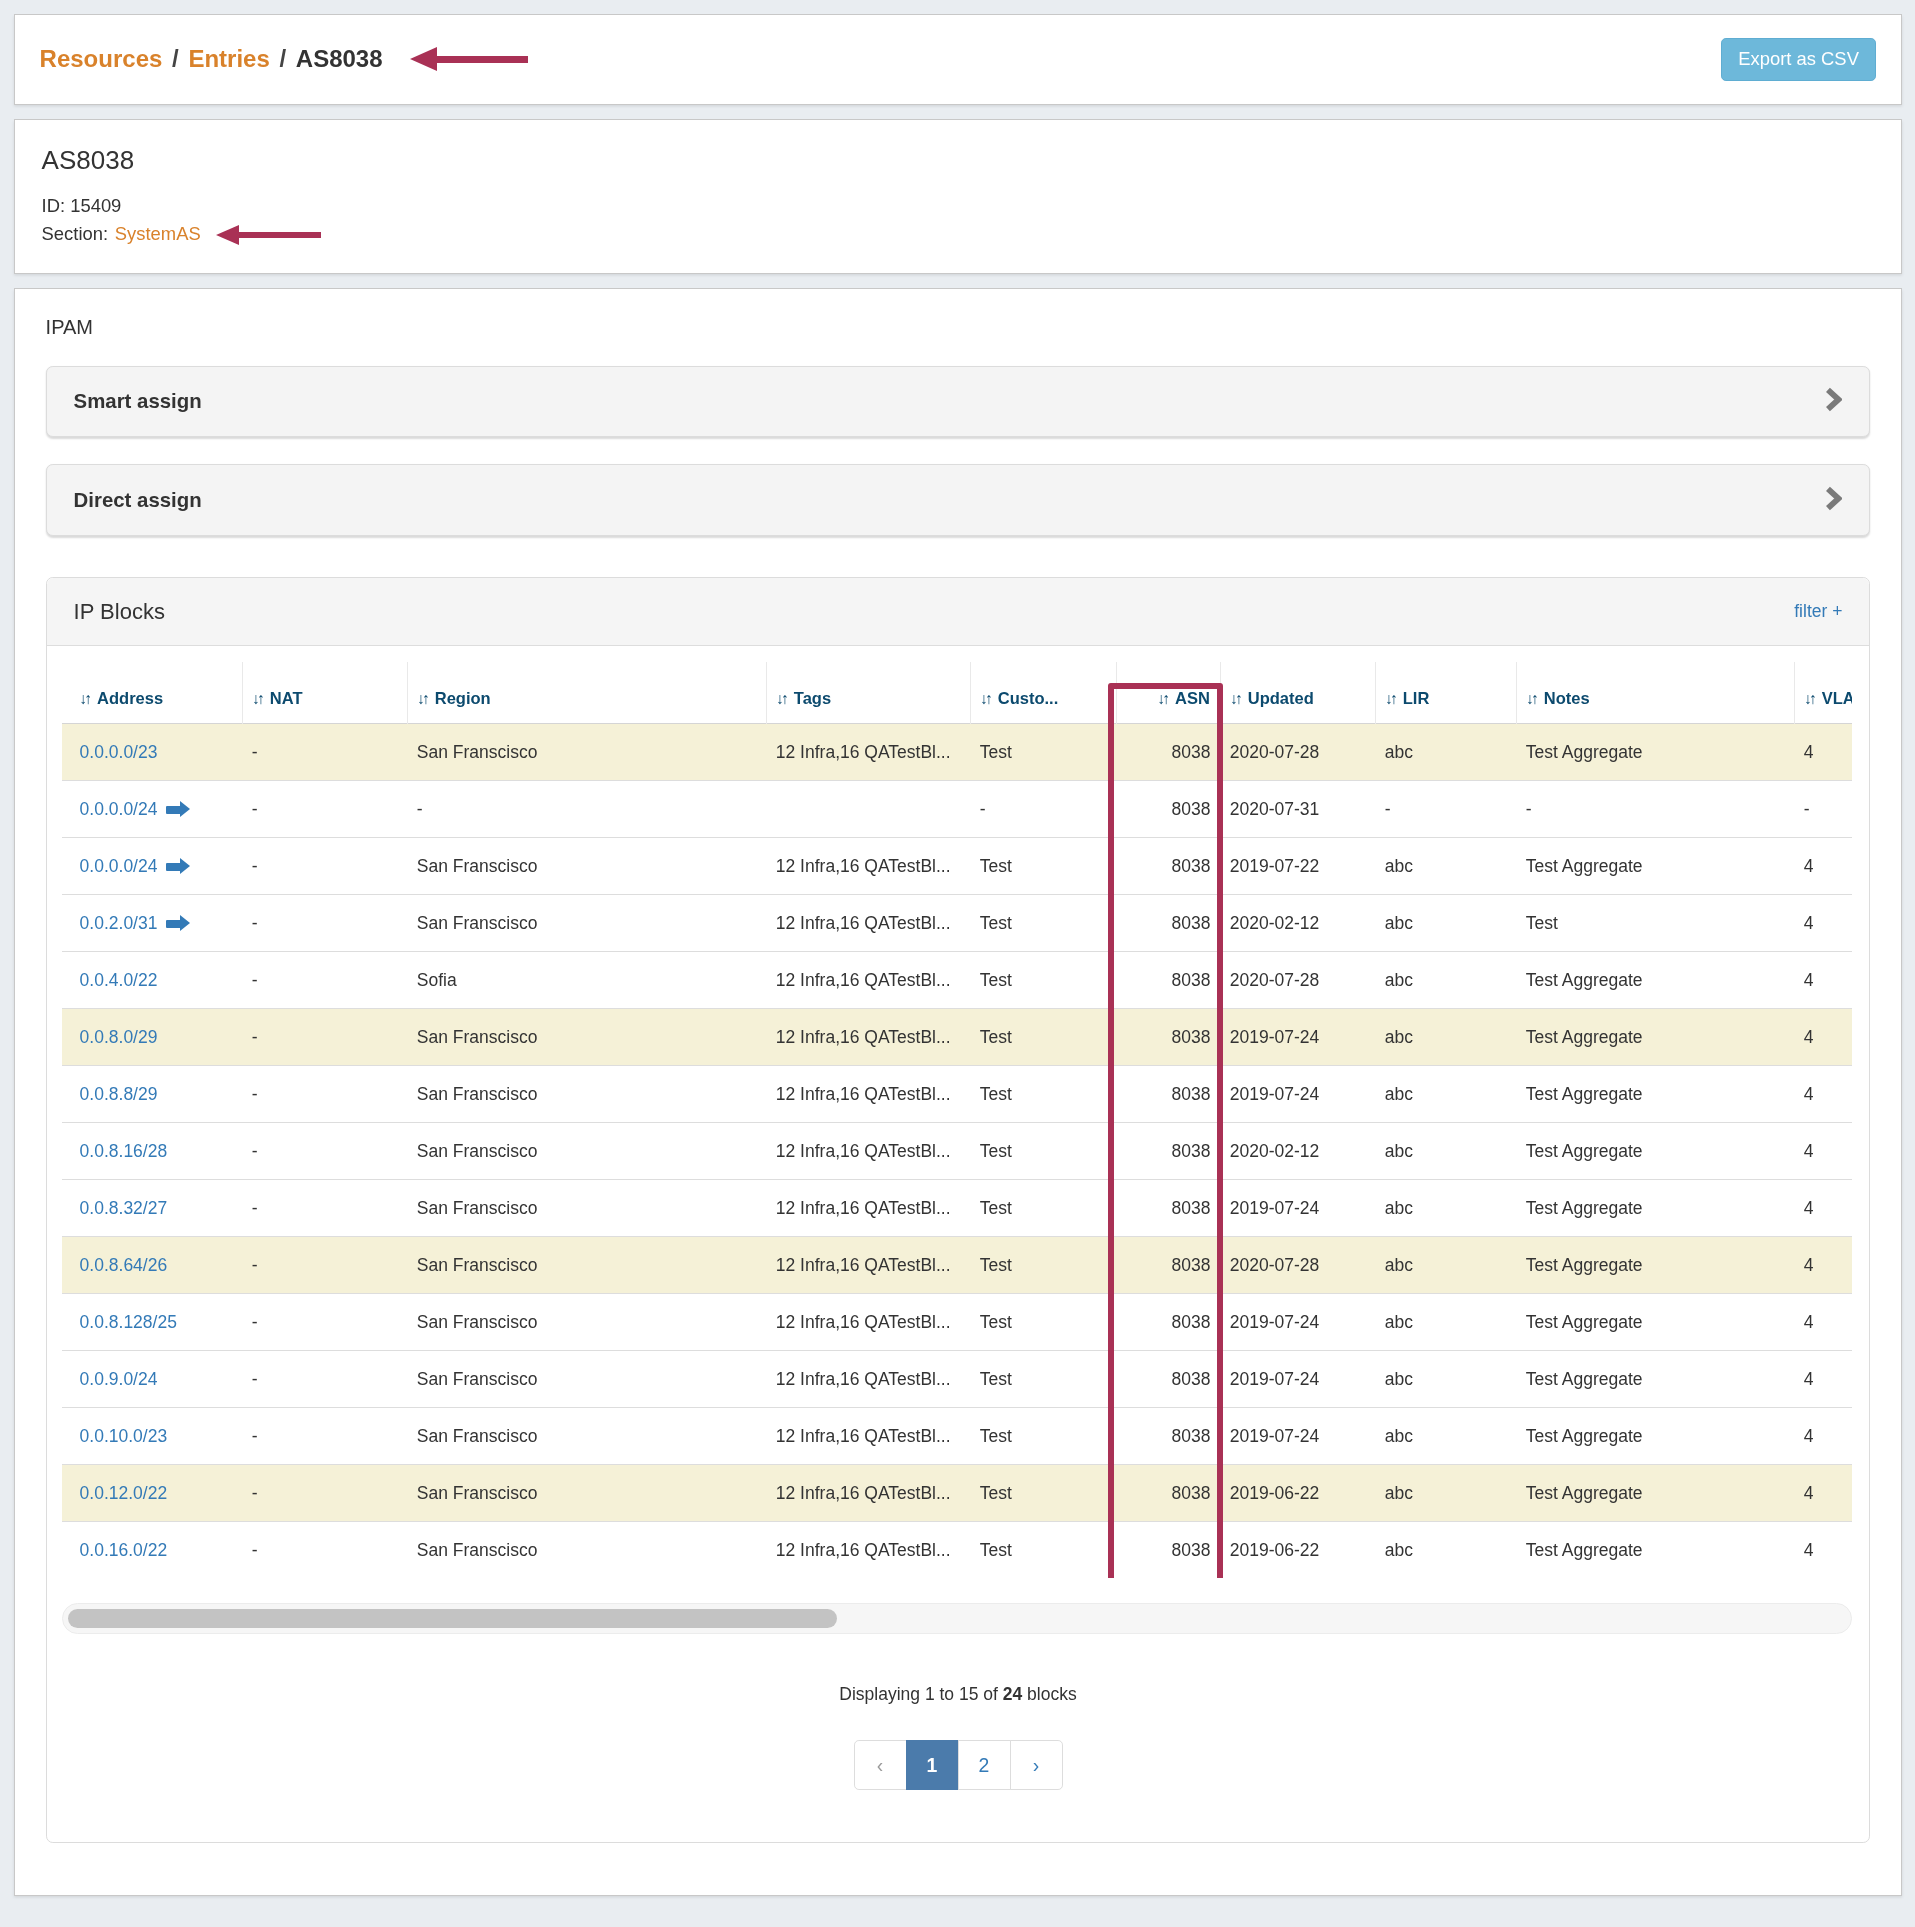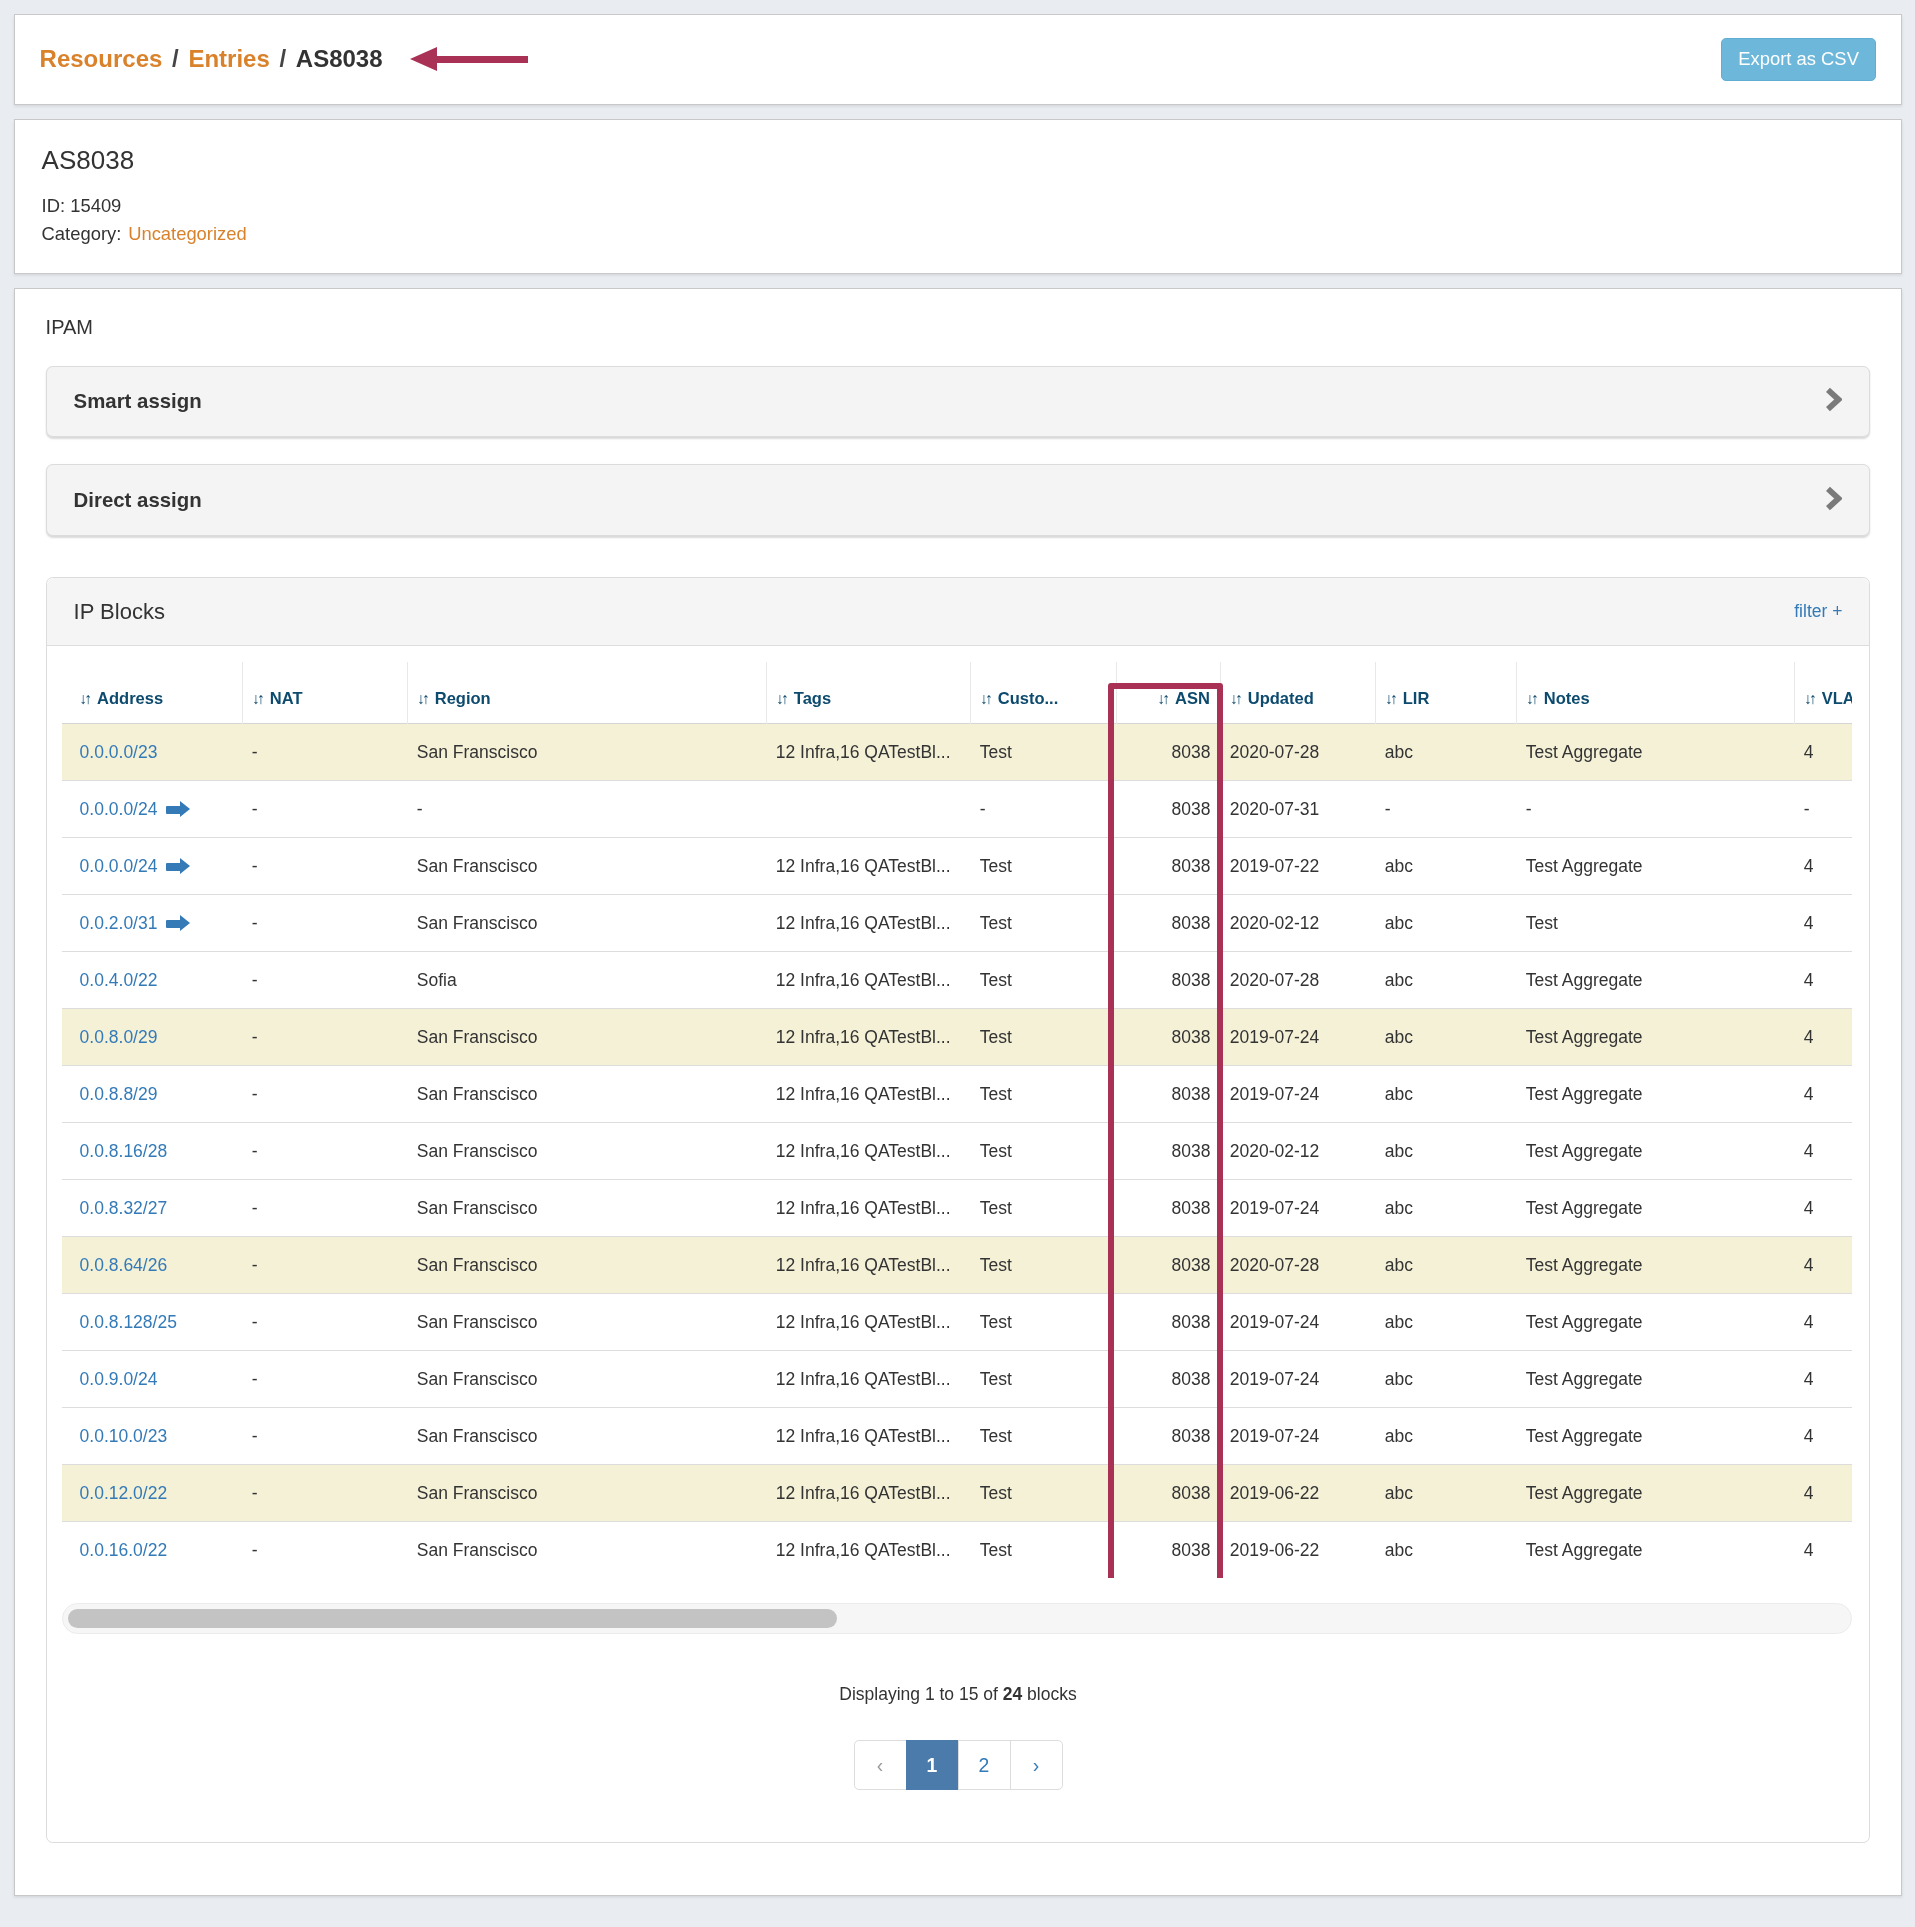--- a/index.html
+++ b/index.html
@@ -118,21 +118,24 @@
       <span class="shaft"></span>
     </span>
   </div>
   <button class="export-btn">Export as CSV</button>
 </div>
 
 <div class="panel entry">
   <div class="entry-title">AS8038</div>
   <div class="entry-line">ID: 15409</div>
   <div class="entry-line">
-    <span class="lbl">Category:</span><a>Uncategorized</a>
+    <span class="lbl">Section:</span><a>SystemAS</a><span class="annot-arrow small">
+        <span class="head"></span>
+        <span class="shaft"></span>
+      </span>
   </div>
 </div>
 
 <div class="panel ipam">
   <div class="ipam-title">IPAM</div>
 
   <div class="accordion">
     <span class="acc-label">Smart assign</span>
     <span>
       <svg width="17.5" height="27" viewBox="0 0 18 28">

